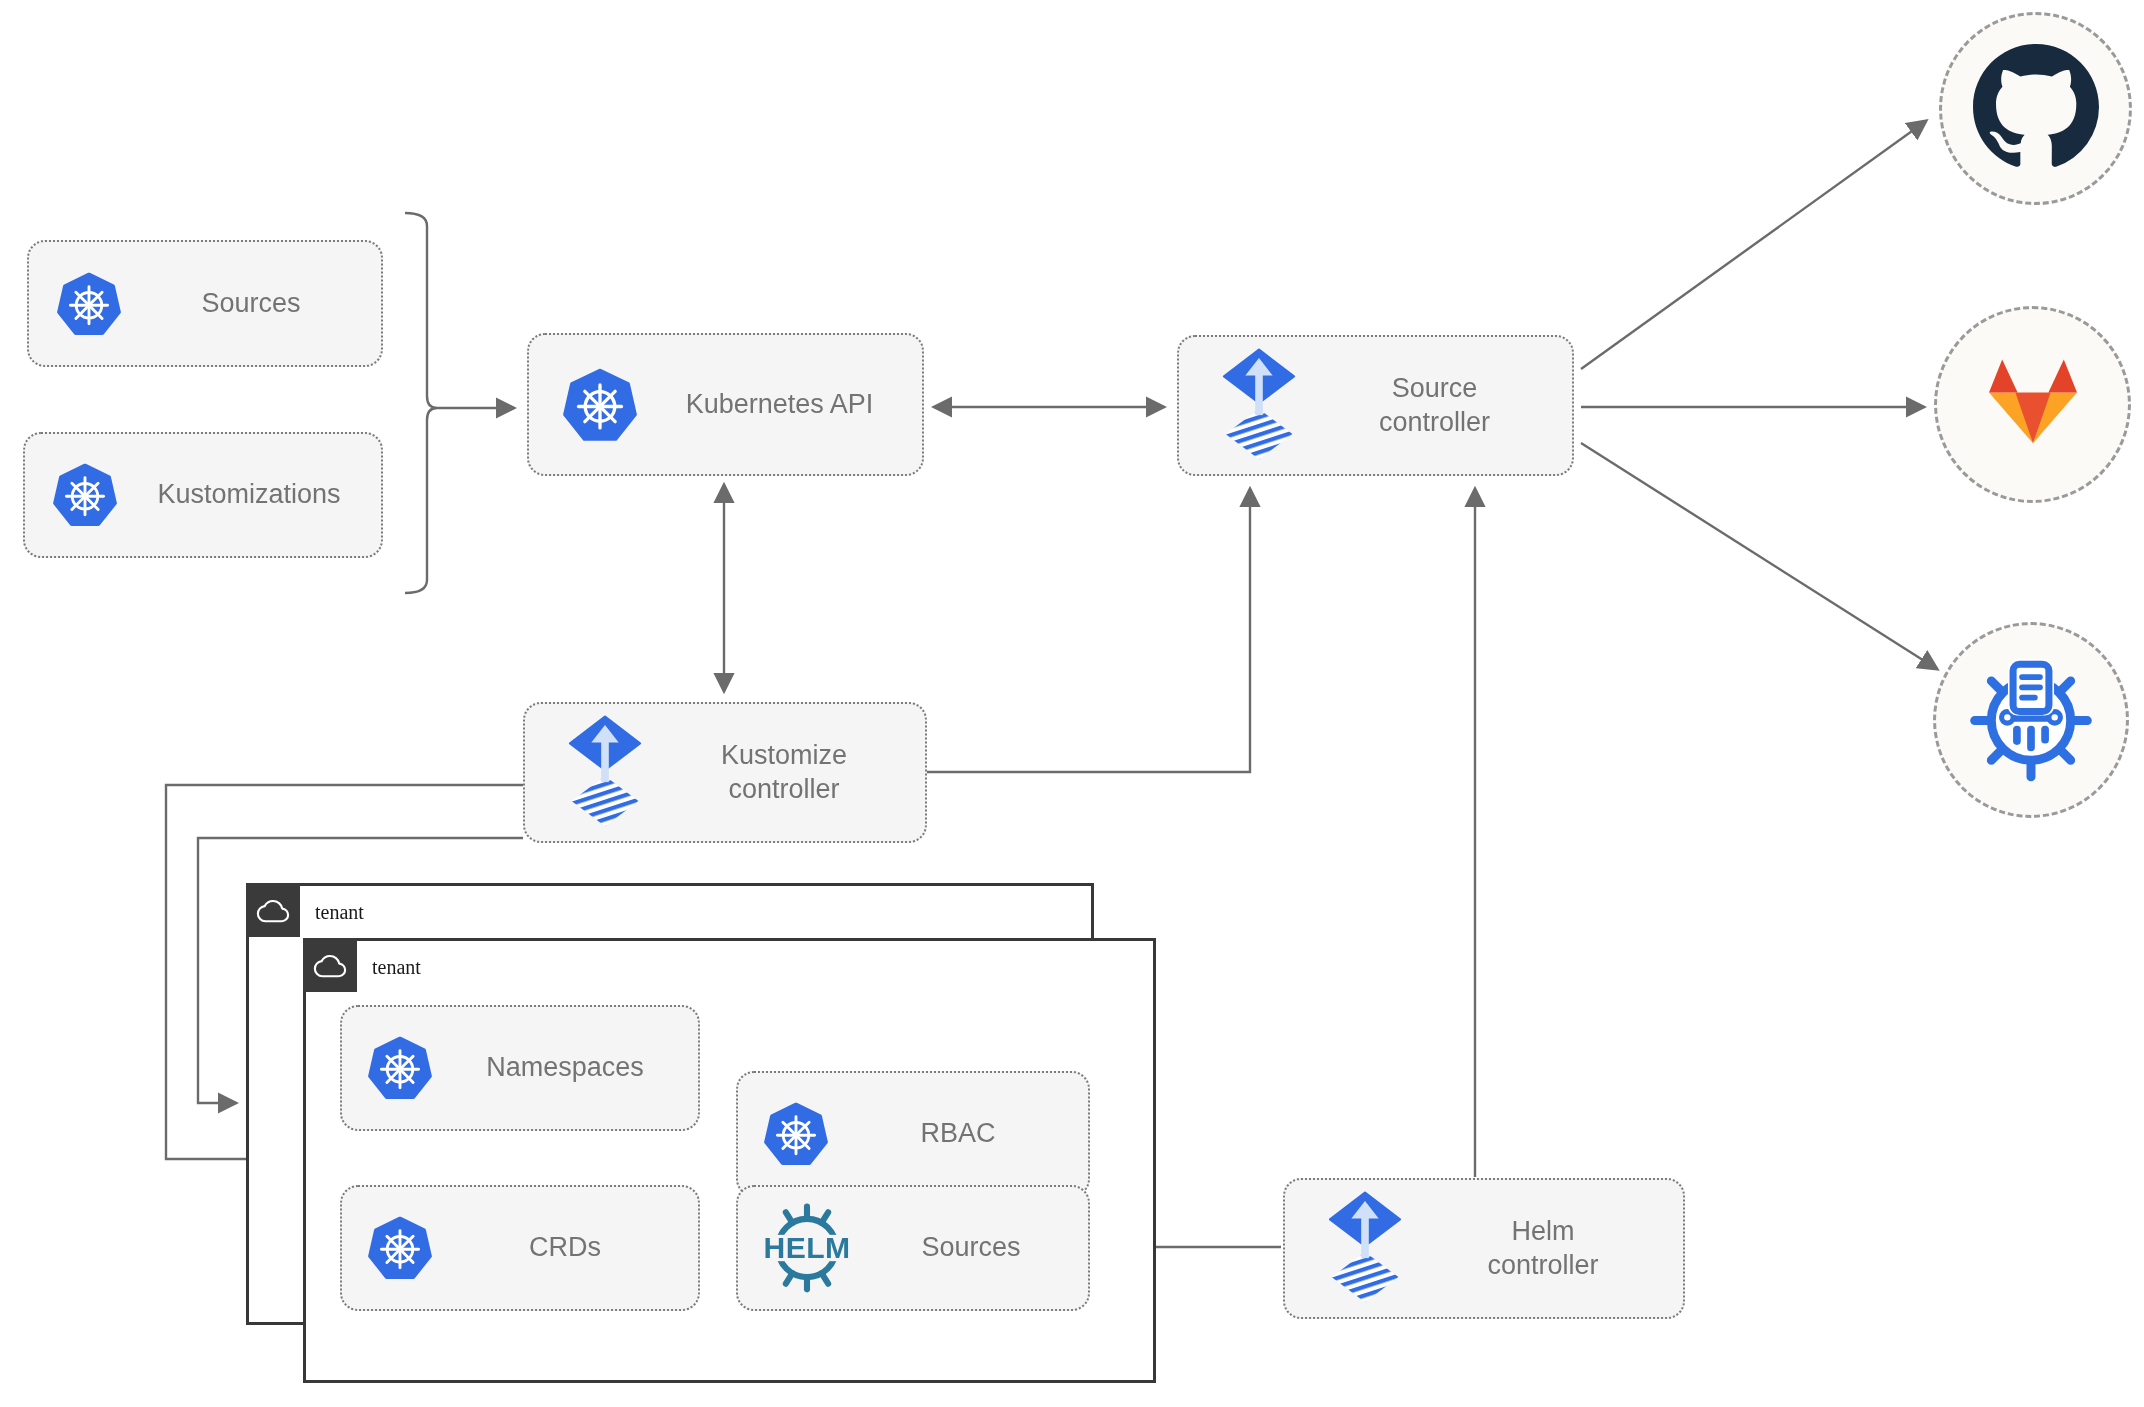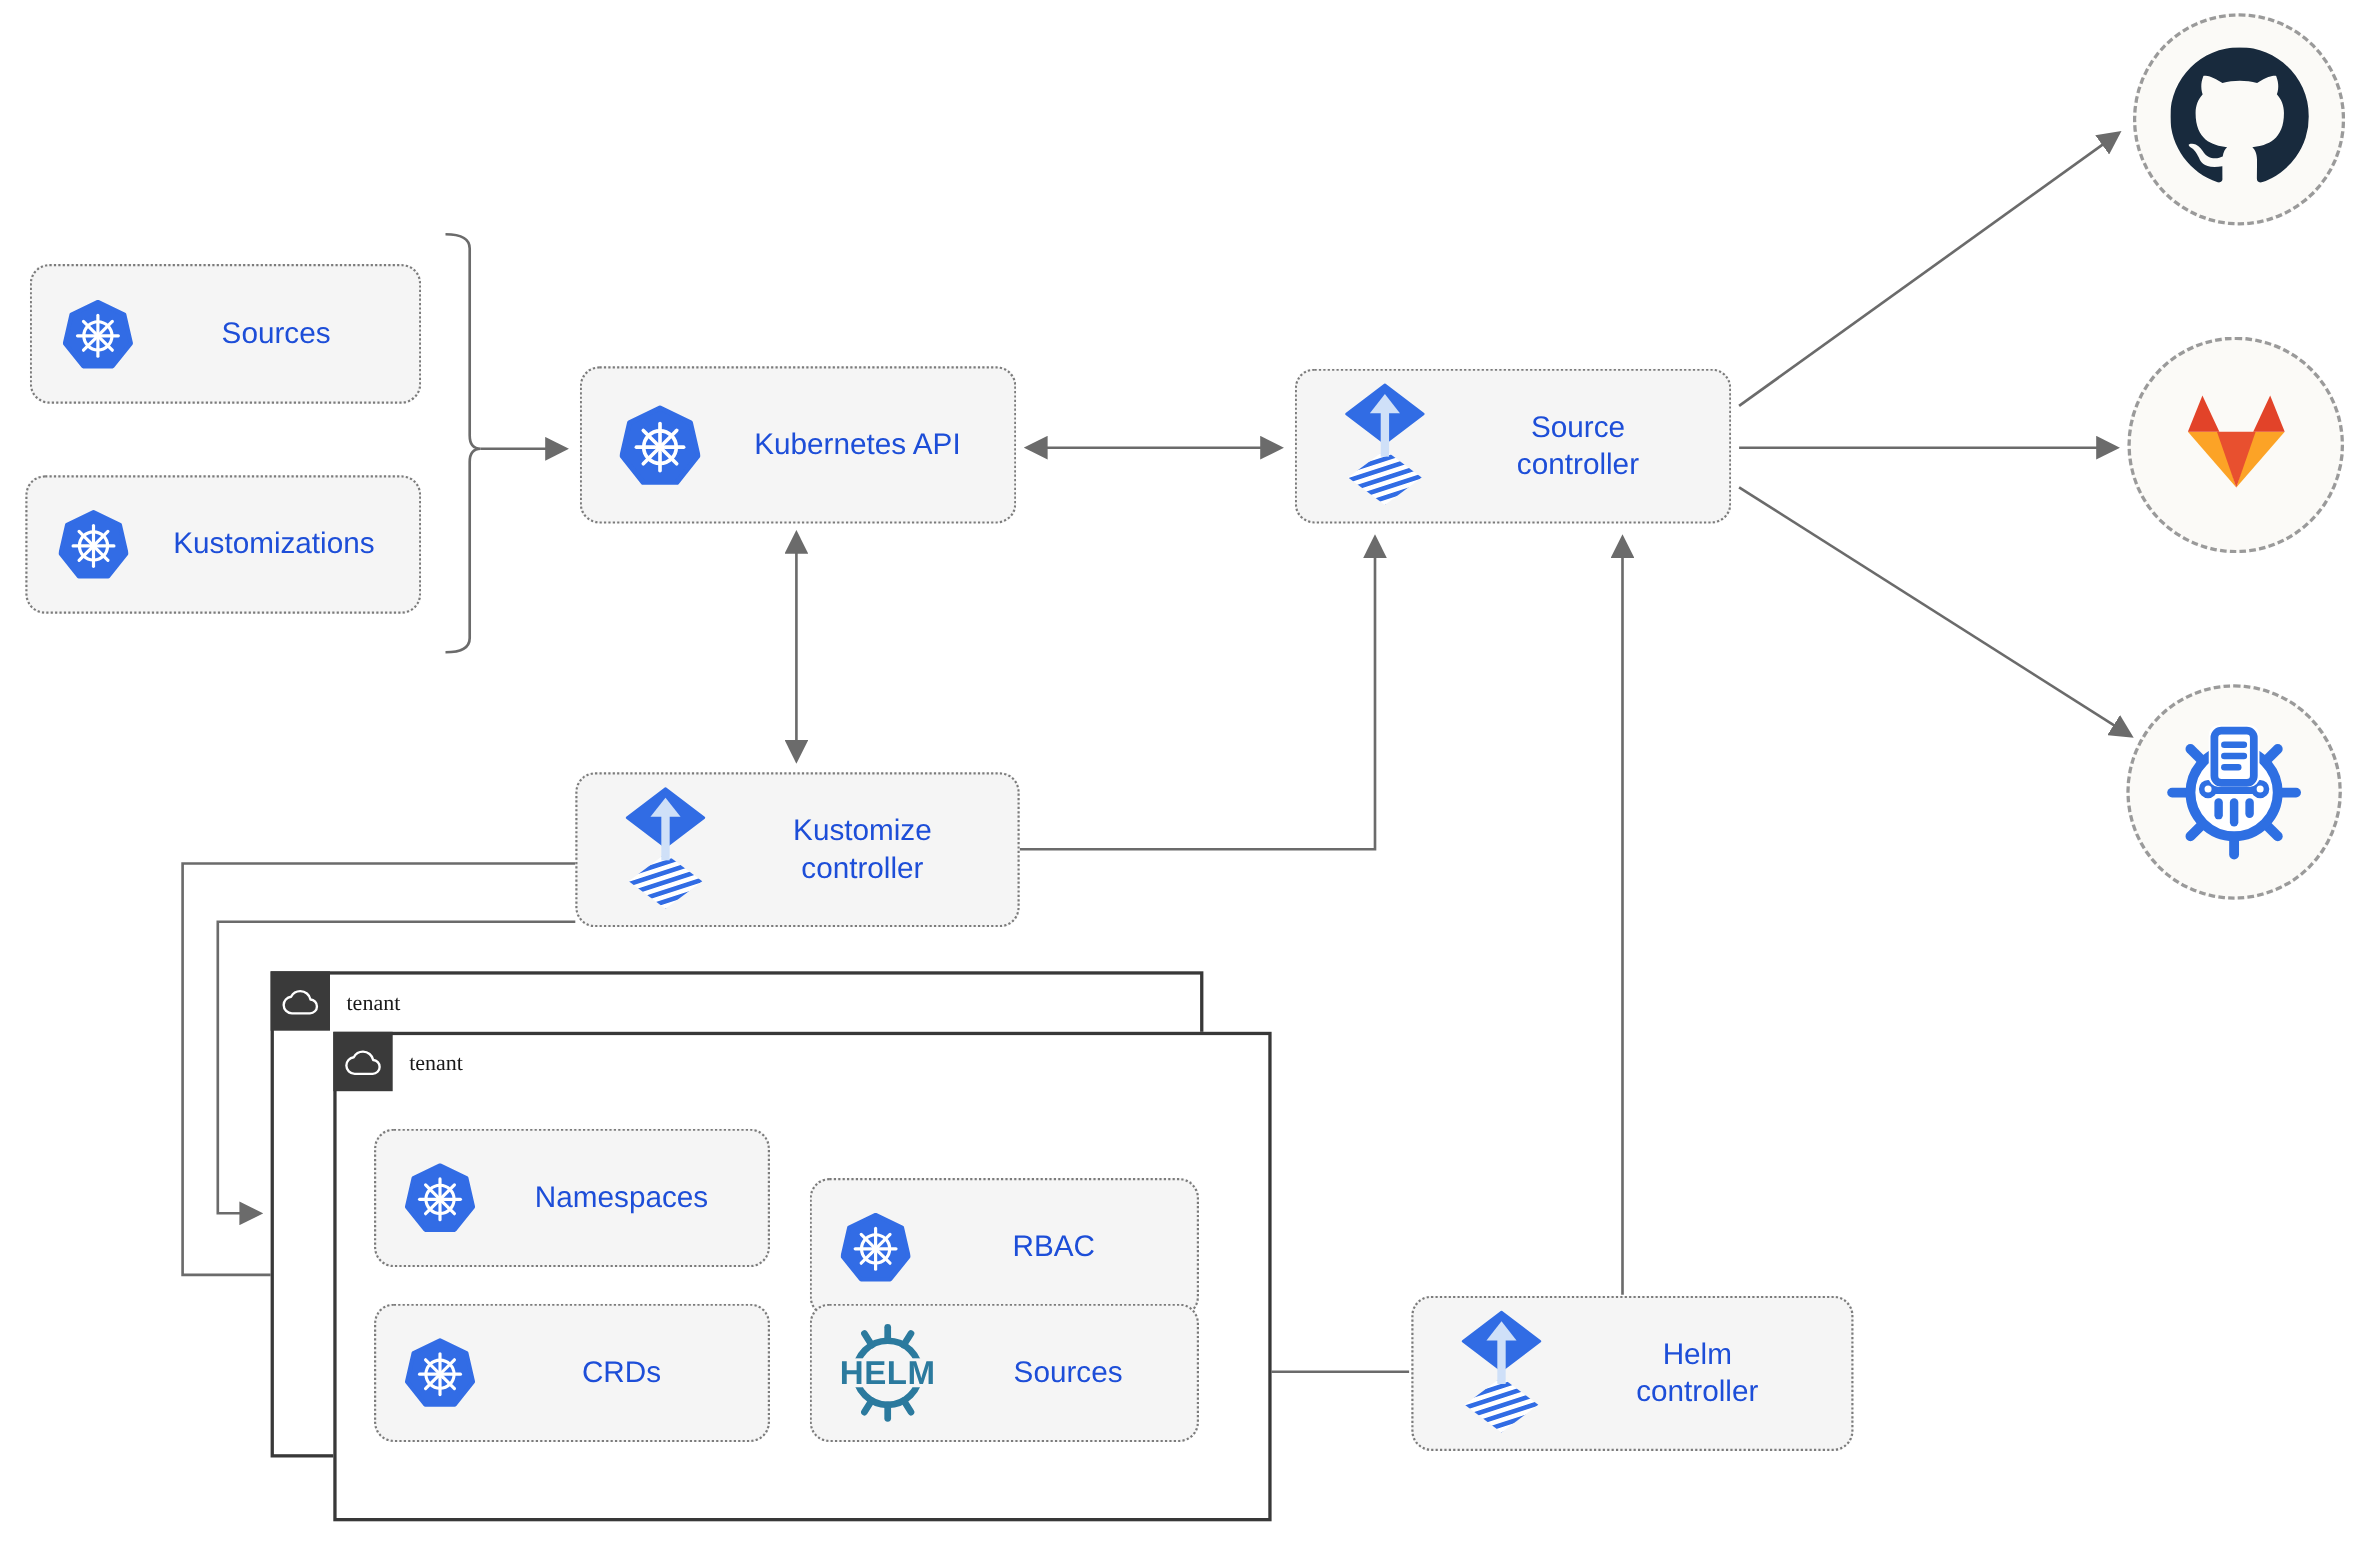--- a/index.html
+++ b/index.html
@@ -3,21 +3,21 @@
 <meta charset="utf-8">
 <style>
   html,body{margin:0;padding:0;background:#ffffff;}
   .canvas{position:relative;width:2144px;height:1407px;background:#fff;
           font-family:"Liberation Sans", sans-serif;overflow:hidden;}
   svg.wires{position:absolute;left:0;top:0;width:2144px;height:1407px;}
 
   
   .node{position:absolute;background:var(--c-box-fill);border:2px dotted #7b7b7b;
         border-radius:18px;display:flex;align-items:center;box-sizing:border-box;}
-  .node .nlabel{flex:1;text-align:center;font-size:27px;color:#1d4ed8;line-height:1.25;}
+  .node .nlabel{flex:1;text-align:center;font-size:27px;color:#737373;line-height:1.25;}
   .node .nlabel .wrap{display:inline-block;}
   .icon{flex:0 0 auto;display:flex;align-items:center;justify-content:center;}
 
   
   .tenant{position:absolute;background:#ffffff;border:3px solid #383838;box-sizing:border-box;}
   .tenant .tab{position:absolute;left:-3px;top:-3px;width:54px;height:54px;
                background:var(--c-tenant-dark);display:flex;align-items:center;justify-content:center;}
   .tenant .tlabel{position:absolute;left:66px;top:0;height:54px;line-height:52px;
                   font-size:20px;color:#1a1a1a;font-family:Liberation Serif, serif;}
 
@@ -210,21 +210,21 @@
 
   <div class="node" style="left:523px;top:702px;width:404px;height:141px">
     <span class="icon" style="margin-left:42px">
       <svg width="76" height="116">
           <use href="#sym-flux" width="76" height="116"></use>
         </svg>
       </span>
     <span class="nlabel"><span class="wrap" style="width:175px">Kustomize controller</span></span>
   </div>
 
-  <div class="node" style="left:340px;top:1026px;width:360px;height:126px">
+  <div class="node" style="left:340px;top:1005px;width:360px;height:126px">
     <span class="icon" style="margin-left:26px">
       <svg width="64" height="64">
           <use href="#sym-k8s" width="64" height="64"></use>
         </svg>
       </span>
     <span class="nlabel">Namespaces</span>
   </div>
 
   <div class="node" style="left:736px;top:1071px;width:354px;height:126px">
     <span class="icon" style="margin-left:26px">

